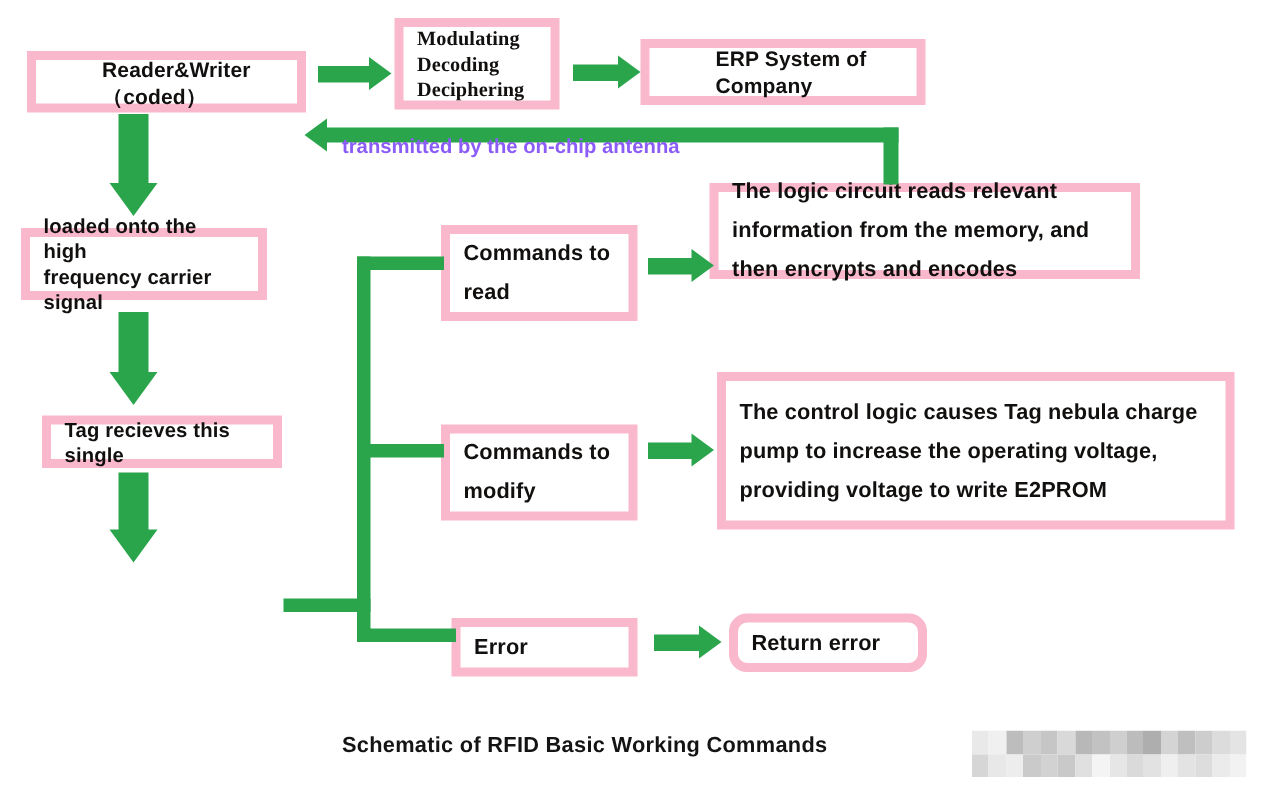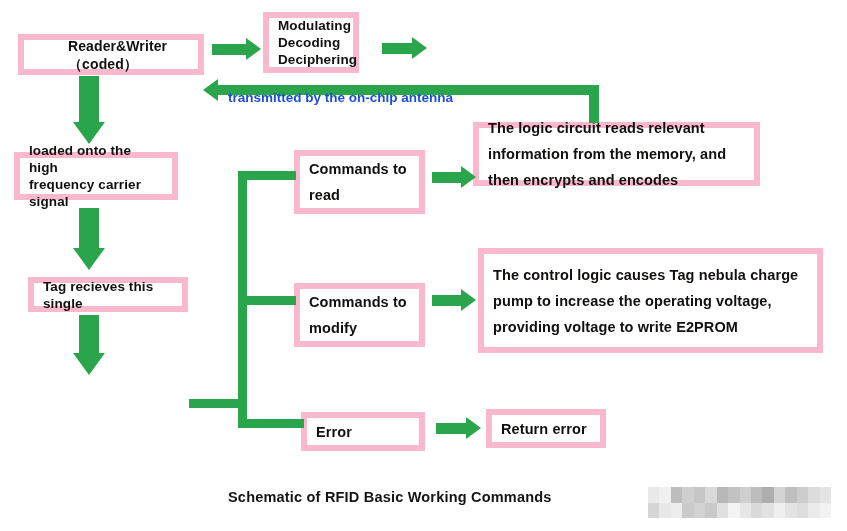--- a/index.html
+++ b/index.html
@@ -74,47 +74,50 @@
     font-size: 14.5px;
     font-weight: bold;
     color: #141414;
     letter-spacing: 0.2px;
     white-space: nowrap;
   }
   .edge-label {
     position: absolute;
     font-size: 13.5px;
     font-weight: bold;
-    color: #1d4ed8;
+    color: #8b5cf6;
     white-space: nowrap;
   }
 
   
   .mosaic {
     position: absolute;
     display: grid;
     overflow: hidden;
   }
   .mosaic i { display: block; }
 </style>
 </head>
 <body>
 
 <div id="canvas">
 
   <div class="node f14" style="left:18px; top:34px; width:186px; height:41px;">
     <span class="txt">Reader&amp;Writer（coded）</span>
   </div>
 
-  <div class="node f13" style="left:263px; top:12px; width:96px; height:61px;">
+  <div class="node f13" style="left:263px; top:12px; width:110px; height:61px;font-family:Liberation Serif, serif;">
     <span class="txt">Modulating
 Decoding
 Deciphering</span>
   </div>
 
+  <div class="node f14" style="left:427px; top:26px; width:190px; height:44px;">
+    <span class="txt">ERP System of Company</span>
+  </div>
 
   <div class="node f13" style="left:14px; top:152px; width:164px; height:48px;justify-content:center;">
     <span class="txt">loaded onto the high
 frequency carrier signal</span>
   </div>
 
   <div class="node f13" style="left:28px; top:277px; width:160px; height:35px;">
     <span class="txt">Tag recieves this single</span>
   </div>
 
@@ -138,21 +141,21 @@
 information from the memory, and
 then encrypts and encodes</span>
   </div>
 
   <div class="node f145" style="left:478px; top:248px; width:345px; height:105px;">
     <span class="txt">The control logic causes Tag nebula charge
 pump to increase the operating voltage,
 providing voltage to write E2PROM</span>
   </div>
 
-  <div class="node f145" style="left:486px; top:409px; width:120px; height:39px;">
+  <div class="node f145" style="left:486px; top:409px; width:132px; height:39px;border-radius:12px;">
     <span class="txt">Return error</span>
   </div>
 
   <div class="gline" style="left:212px; top:44px; width:36px; height:11px;"></div>
   <div class="ghead right" style="left:246px; top:38px;"></div>
 
   <div class="gline" style="left:382px; top:43px; width:32px; height:11px;"></div>
   <div class="ghead right" style="left:412px; top:37px;"></div>
 
   <div class="gline" style="left:589px; top:85px; width:10px; height:38px;"></div>

